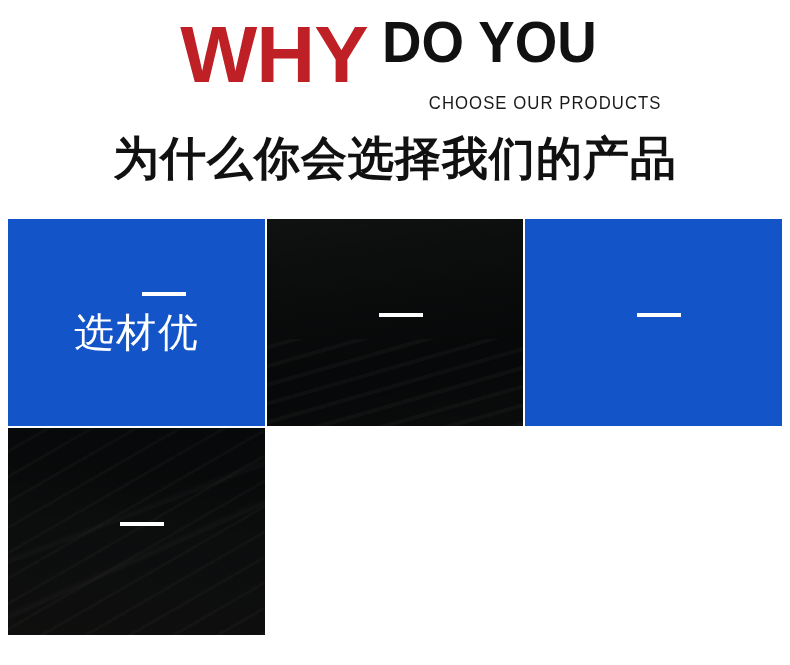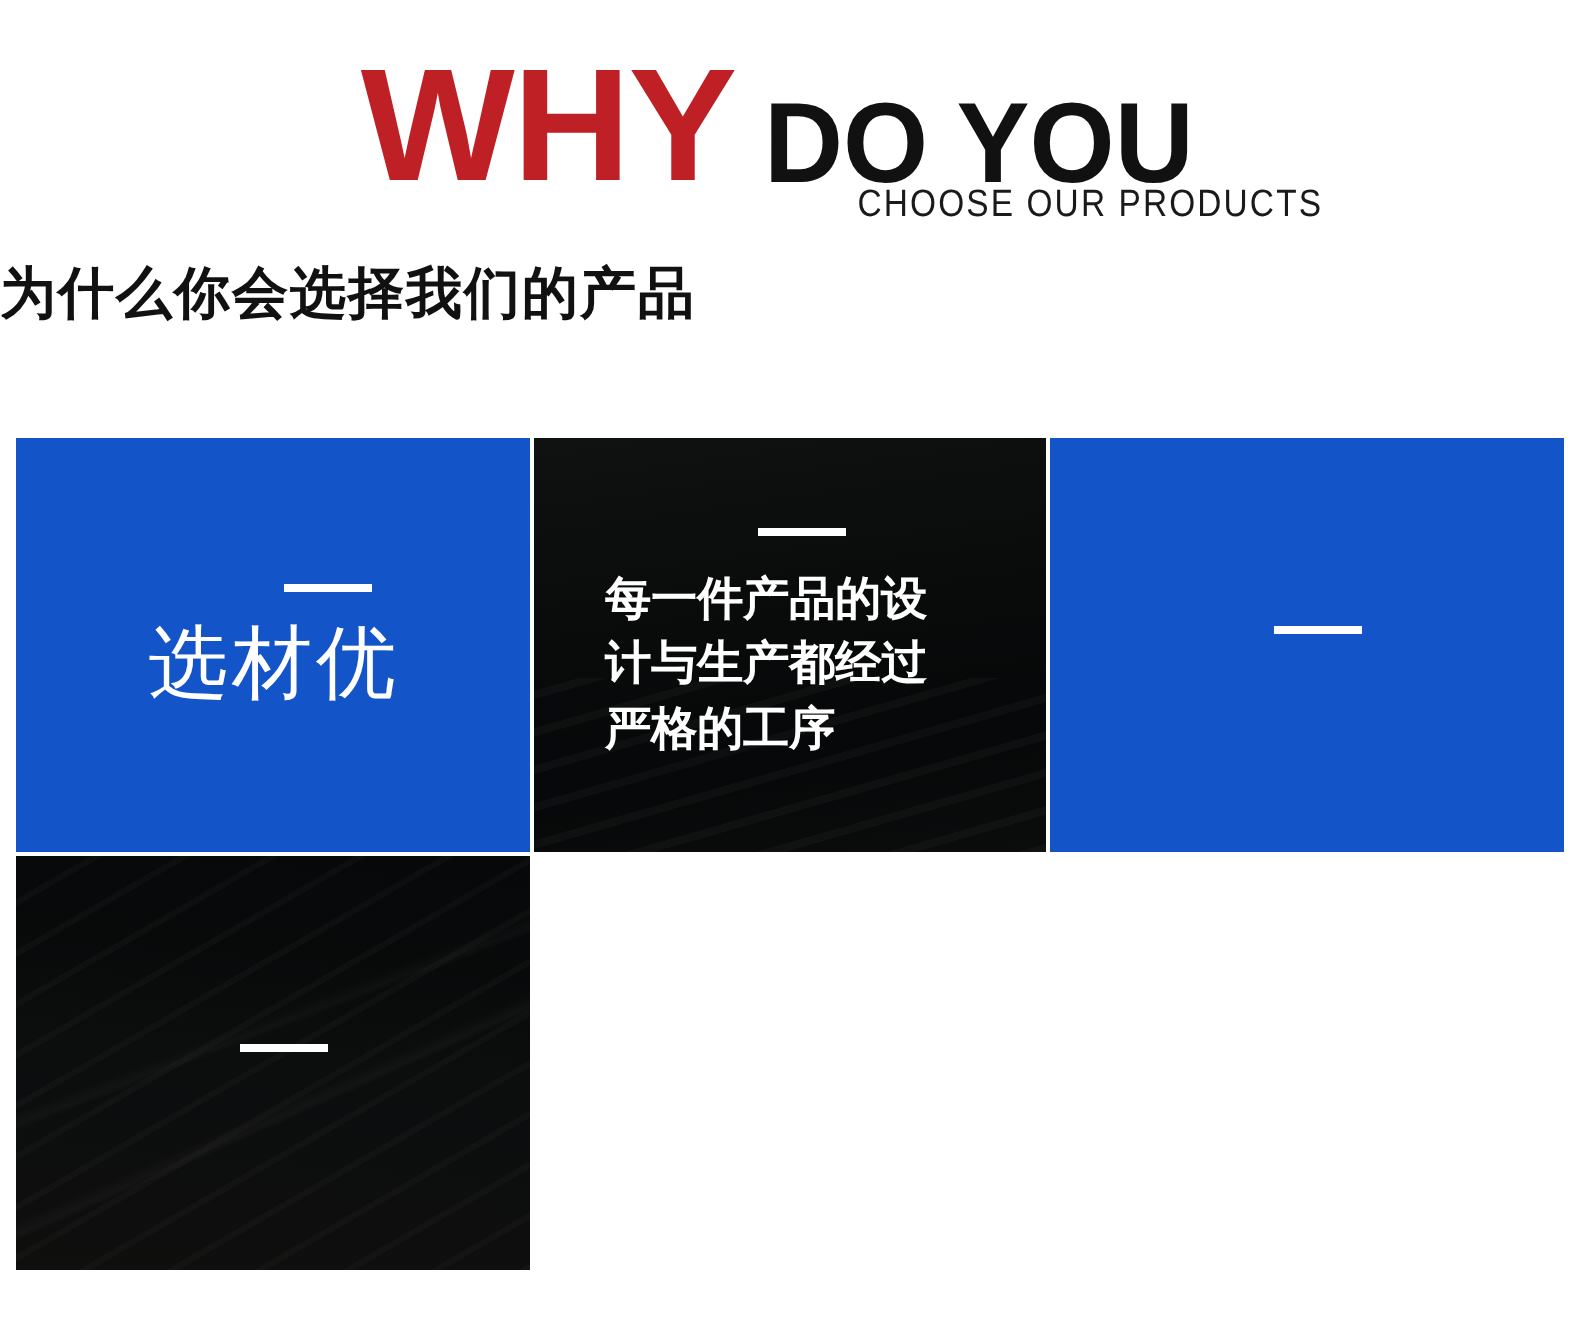--- a/index.html
+++ b/index.html
@@ -31,21 +31,20 @@
     background: #ffffff;
   }
 
   .headline-row {
     position: absolute;
     left: 0;
     top: 18px;
     width: 790px;
     height: 82px;
     display: flex;
-    align-items: flex-end;
     justify-content: center;
   }
 
   .headline-why {
     font-family: "Liberation Sans", "DejaVu Sans", sans-serif;
     font-size: 80px;
     font-weight: bold;
     line-height: 0.92;
     letter-spacing: -1px;
     color: #BE2026;
@@ -79,23 +78,23 @@
     transform: scaleX(0.88);
     transform-origin: right top;
     white-space: nowrap;
   }
 
   .headline-cn {
     position: absolute;
     left: 0;
     top: 128px;
     width: 790px;
-    text-align: left;
+    text-align: center;
     font-family: "DejaVu Sans", "Liberation Sans", sans-serif;
-    font-size: 28px;
+    font-size: 46px;
     font-weight: bold;
     letter-spacing: 1px;
     color: #111111;
     white-space: nowrap;
   }
 
   
   .grid {
     position: absolute;
     left: 8px;
@@ -260,23 +259,20 @@
       </div>
     </div>
 
 
 
     <div class="cell">
       <div class="photo photo-fence"></div>
       <div class="photo-overlay"></div>
       <div class="cell-inner">
         <div class="cell-dash"></div>
-        <div class="cell-text">每一件产品的设
-计与生产都经过
-严格的工序</div>
       </div>
     </div>
 
     <div class="cell">
       <div class="cell-inner">
         <div class="cell-dash"></div>
       </div>
     </div>
 
     <div class="cell">

